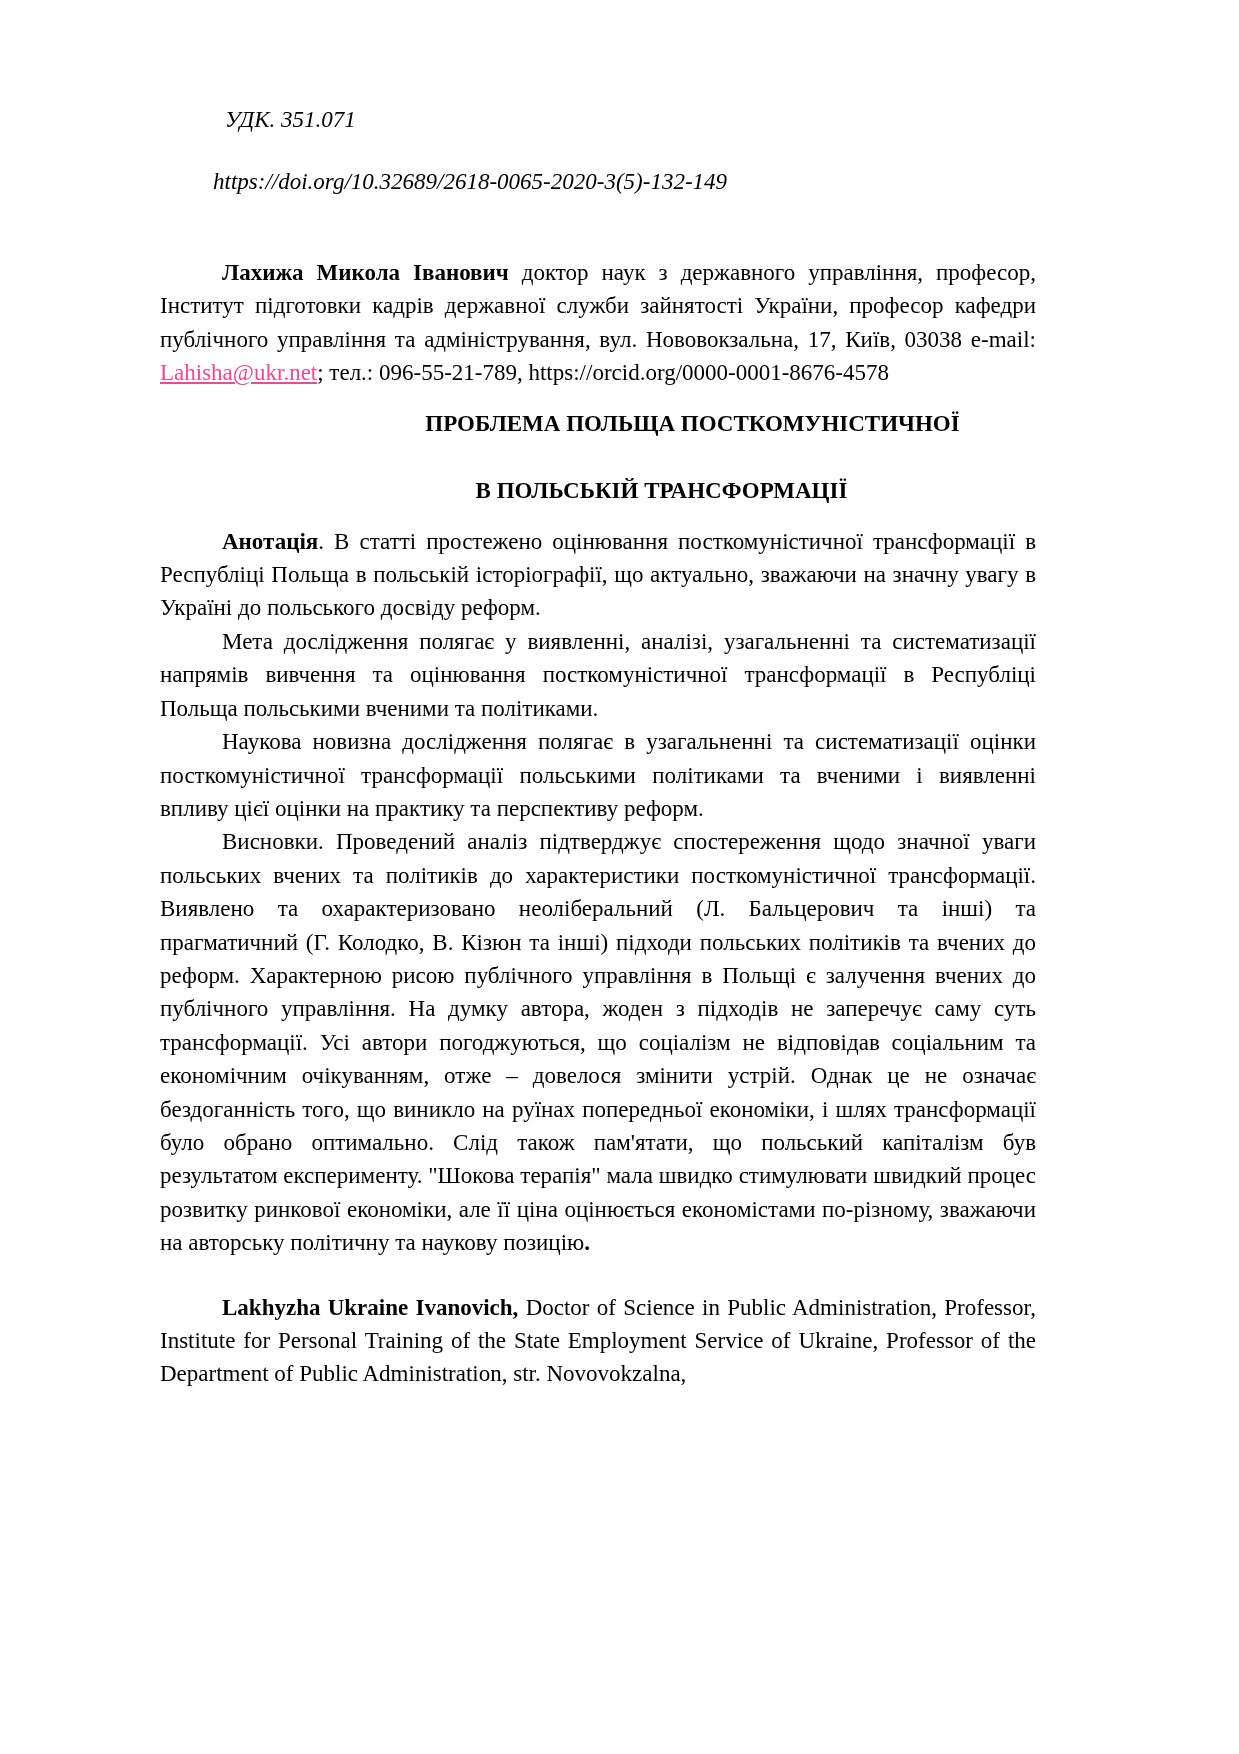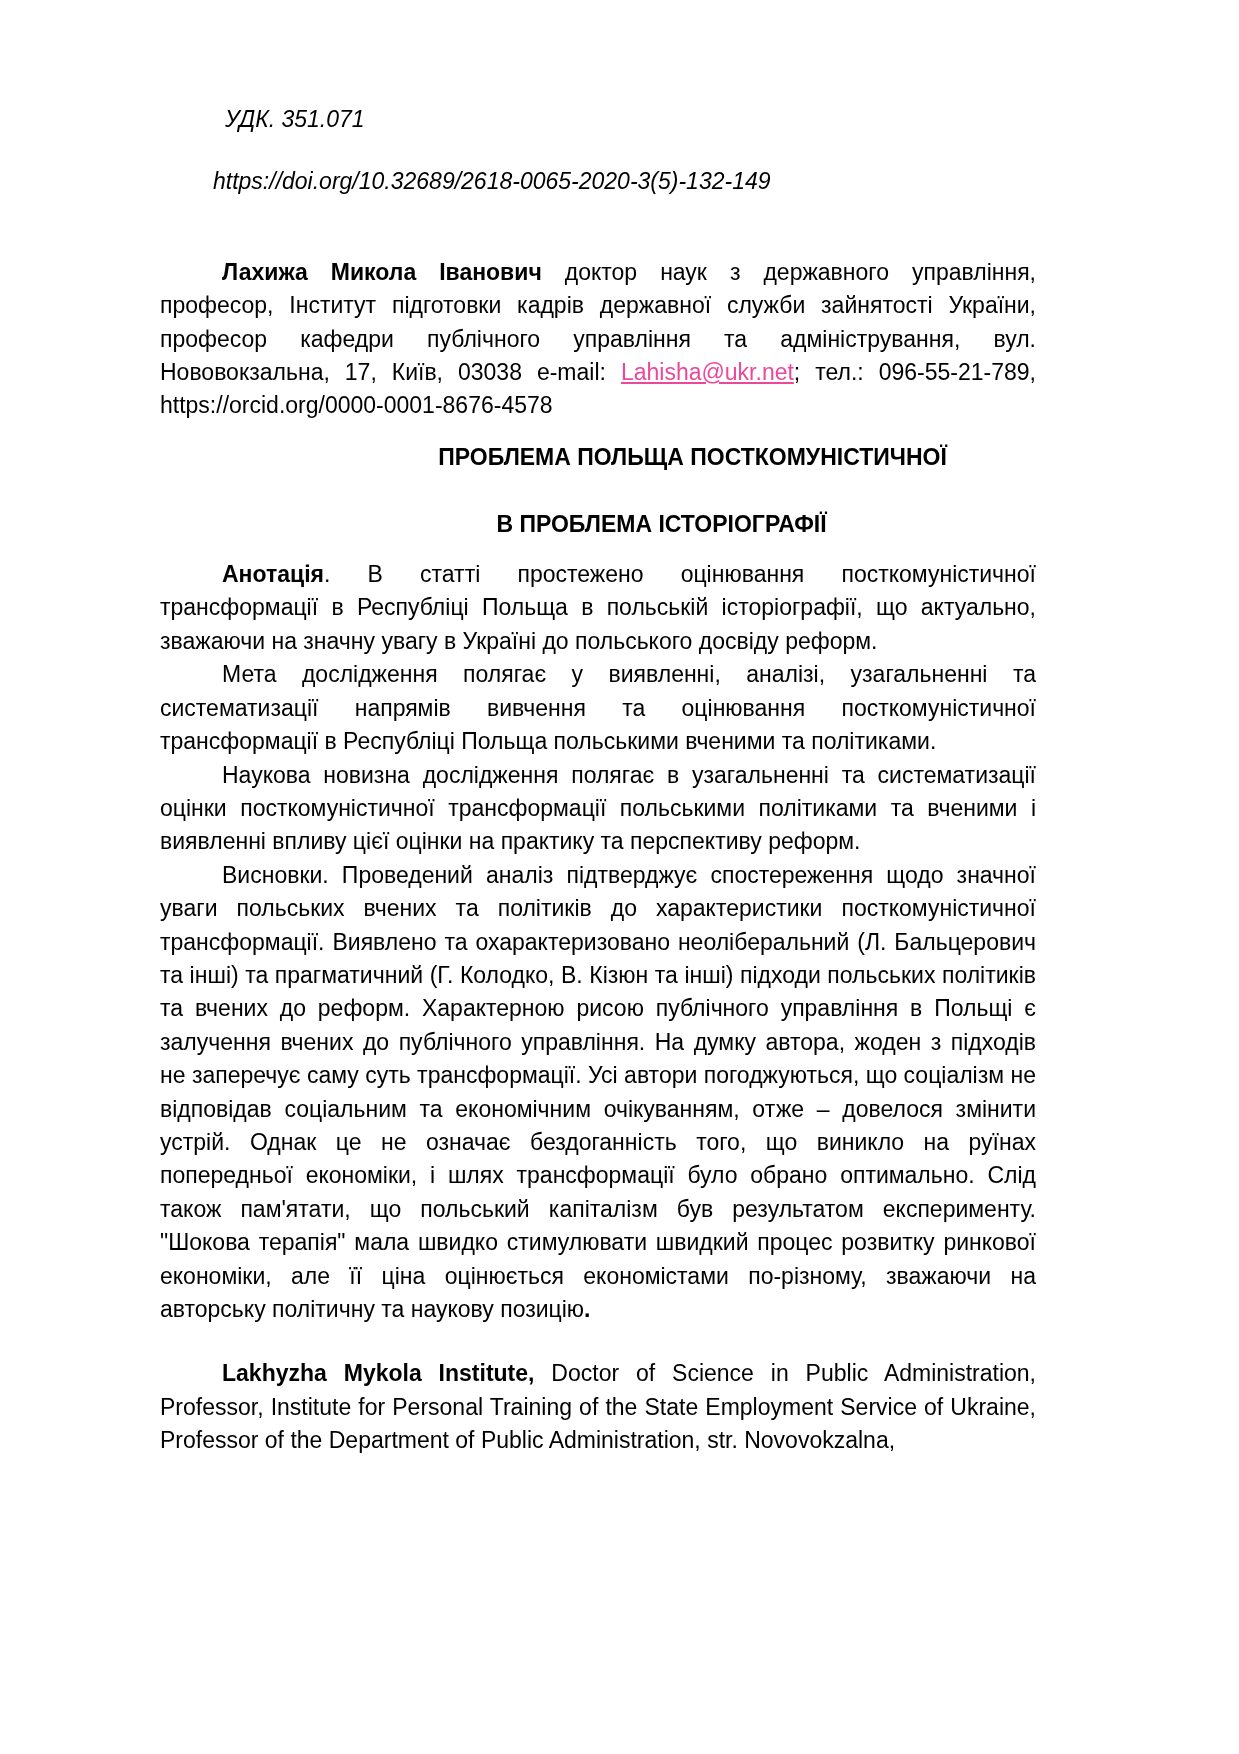--- a/index.html
+++ b/index.html
@@ -8,21 +8,21 @@
     width: 1239px;
     height: 1754px;
     background: #ffffff;
   }
   .page {
     position: relative;
     width: 1239px;
     height: 1550px;
     background: #ffffff;
     overflow: hidden;
-    font-family: Liberation Sans, sans-serif;
+    font-family: Liberation Serif, serif;
     color: #000000;
   }
   .content {
     position: absolute;
     left: 160px;
     top: 0;
     width: 876px;
     font-size: 23px;
     line-height: 33.4px;
   }
@@ -52,27 +52,27 @@
 
 <div class="page">
   <div class="content">
 
     <p class="udk-line">УДК. 351.071</p>
 
     <p class="doi-line">https://doi.org/10.32689/2618-0065-2020-3(5)-132-149</p>
 
     <p class="body-para author-para"><span class="bold">Лахижа Микола Іванович</span><span> доктор наук з державного управління, професор,  Інститут підготовки кадрів державної служби зайнятості України, професор кафедри публічного управління та адміністрування,  вул. Нововокзальна, 17, Київ, 03038  e-mail: </span><a class="email-link">Lahisha@ukr.net</a><span>; тел.: 096-55-21-789, https://orcid.org/0000-0001-8676-4578</span></p>
 
-    <p class="article-title"><span>ПРОБЛЕМА ПОЛЬЩА ПОСТКОМУНІСТИЧНОЇ</span><br><br><span>В ПРОБЛЕМА  ІСТОРІОГРАФІЇ</span></p>
+    <p class="article-title"><span>ПРОБЛЕМА ПОЛЬЩА ПОСТКОМУНІСТИЧНОЇ</span><br><br><span>В ПОЛЬСЬКІЙ  ТРАНСФОРМАЦІЇ</span></p>
 
     <p class="body-para abstract-para"><span class="bold">Анотація</span><span>. В статті простежено оцінювання посткомуністичної трансформації в Республіці Польща в польській історіографії, що актуально, зважаючи на значну увагу в Україні до польського досвіду реформ.</span></p>
 
     <p class="body-para">Мета дослідження полягає у виявленні, аналізі, узагальненні та систематизації напрямів вивчення та оцінювання посткомуністичної трансформації в Республіці Польща польськими вченими та політиками.</p>
 
     <p class="body-para">Наукова новизна дослідження полягає в узагальненні та систематизації оцінки посткомуністичної трансформації польськими політиками та вченими і виявленні впливу цієї оцінки на практику та перспективу реформ.</p>
 
     <p class="body-para"><span>Висновки. Проведений аналіз підтверджує спостереження щодо значної уваги польських вчених та політиків до характеристики посткомуністичної трансформації. Виявлено та охарактеризовано неоліберальний (Л. Бальцерович та інші) та прагматичний (Г. Колодко, В. Кізюн та інші) підходи польських політиків та вчених до реформ. Характерною рисою  публічного управління  в Польщі  є залучення вчених до публічного управління. На думку автора, жоден з підходів не заперечує саму суть трансформації. Усі автори погоджуються, що соціалізм не відповідав соціальним та економічним очікуванням, отже – довелося змінити устрій. Однак це не означає бездоганність того, що виникло на руїнах попередньої економіки, і шлях трансформації було обрано оптимально. Слід також пам'ятати, що польський капіталізм був результатом експерименту. "Шокова терапія" мала  швидко стимулювати швидкий процес розвитку ринкової економіки, але її ціна оцінюється економістами по-різному, зважаючи на авторську політичну та наукову позицію</span><span class="bold">.</span></p>
 
 
-    <p class="body-para english-para"><span class="bold">Lakhyzha Mykola Institute,</span><span> Doctor of Science in Public Administration, Professor, Institute for Personal Training of the State Employment Service of Ukraine, Professor of the Department of Public Administration, str. Novovokzalna,</span></p>
+    <p class="body-para english-para"><span class="bold">Lakhyzha Ukraine Ivanovich,</span><span> Doctor of Science in Public Administration, Professor, Institute for Personal Training of the State Employment Service of Ukraine, Professor of the Department of Public Administration, str. Novovokzalna,</span></p>
 
   </div>
 </div>
 
 </body></html>

